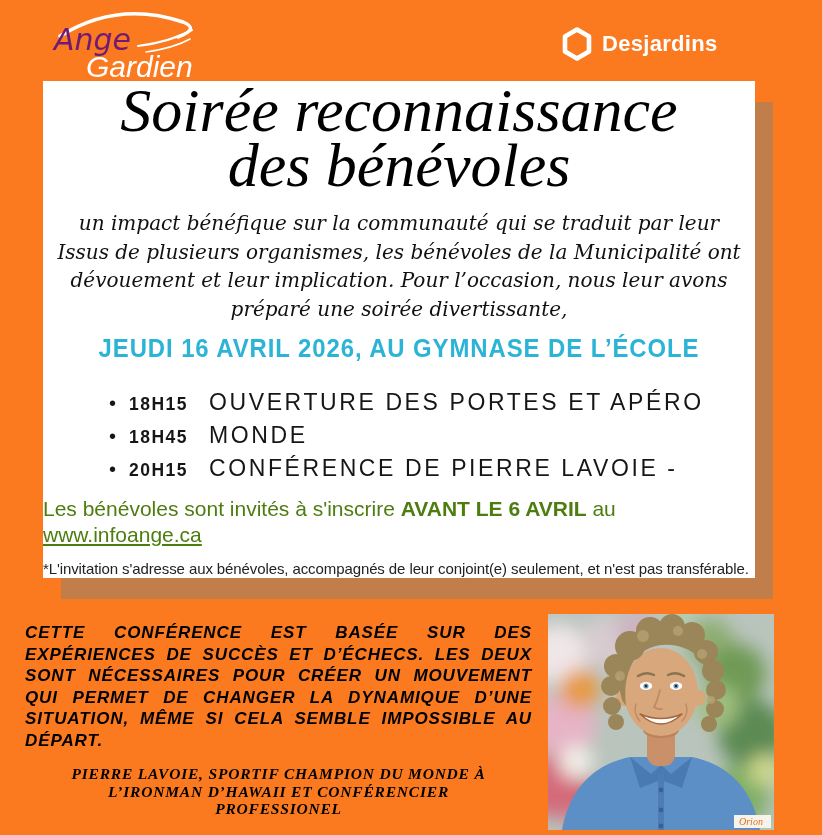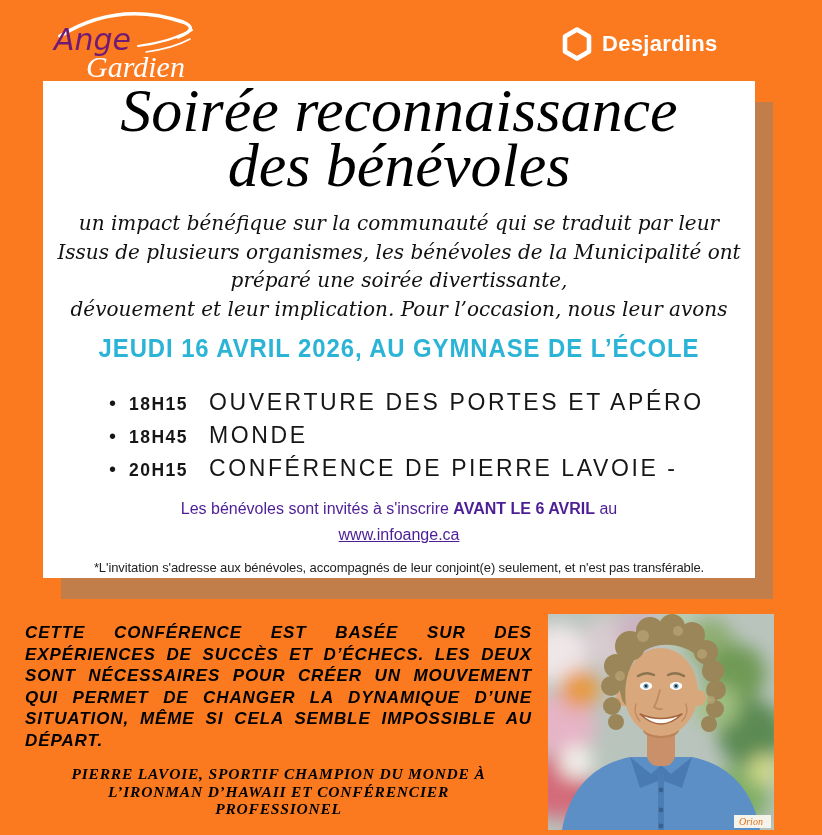--- a/index.html
+++ b/index.html
@@ -16,21 +16,21 @@
   body{
     position:relative;
     background:var(--background);
     font-family:"Liberation Sans",sans-serif;
     overflow:hidden;
   }
   
   .ange-logo{position:absolute;left:38px;top:6px;width:180px;height:78px;color:#fff;}
   .ange-logo svg{position:absolute;left:0;top:0;}
   .ange-line1{position:absolute;left:16px;top:16px;font-family:"DejaVu Sans",sans-serif;font-style:italic;font-size:30px;color:#701a75;}
-  .ange-line2{position:absolute;left:48px;top:44px;font-family:Liberation Serif, serif;font-style:italic;font-size:30px;color:#fff;}
+  .ange-line2{position:absolute;left:48px;top:44px;font-family:Liberation Sans, sans-serif;font-style:italic;font-size:30px;color:#fff;}
   .desjardins{position:absolute;left:562px;top:27px;display:flex;align-items:center;gap:10px;color:#fff;}
   .desjardins .dj-label{font-size:22px;font-weight:bold;letter-spacing:.3px;}
   
   .card{
     position:absolute;left:43px;top:81px;width:712px;height:497px;
     background:var(--card-bg);
     box-shadow:18px 21px 0 0 var(--card-shadow);
   }
   .title{position:absolute;top:2px;left:0;right:0;text-align:center;color:#000;
     font-family:Liberation Serif, serif;font-style:italic;font-size:62px;line-height:55px;}
@@ -40,26 +40,26 @@
   .intro div{white-space:nowrap;}
   .date-line{position:absolute;top:252px;left:0;right:0;text-align:center;
     color:var(--accent-cyan);font-weight:bold;font-size:26px;letter-spacing:1px;
     white-space:nowrap;transform:scaleX(.92);transform-origin:50% 50%;}
   .schedule{position:absolute;top:306px;left:66px;right:20px;color:var(--text-black);}
   .sched-row{display:grid;grid-template-columns:20px 80px 1fr;align-items:baseline;line-height:31px;}
   .sched-dot{font-size:20px;line-height:31px;}
   .sched-dot.hidden{visibility:hidden;}
   .sched-time{font-weight:bold;font-size:17.5px;letter-spacing:1.5px;}
   .sched-text{font-size:23px;letter-spacing:2.6px;white-space:nowrap;}
-  .signup{position:absolute;top:415px;left:0;right:0;text-align:center;color:#4c1d95;
-    font-size:16px;line-height:26px;}
+  .signup{position:absolute;top:415px;left:0;right:0;text-align:left;color:#4d7c0f;
+    font-size:21px;line-height:26px;}
   .signup b{font-weight:bold;}
   .signup .url{display:block;text-decoration:underline;}
-  .footnote{position:absolute;top:479px;left:0;right:0;text-align:center;color:#222;
-    font-size:13px;letter-spacing:-.1px;white-space:nowrap;}
+  .footnote{position:absolute;top:479px;left:0;right:0;text-align:left;color:#222;
+    font-size:15px;letter-spacing:-.1px;white-space:nowrap;}
   
   .quote{
     position:absolute;left:25px;top:622px;width:507px;color:#000;
     font-weight:bold;font-style:italic;font-size:17px;letter-spacing:.9px;
     line-height:21.5px;text-align:justify;
   }
   .caption{
     position:absolute;left:25px;top:765px;width:507px;color:#000;text-align:center;
     font-weight:bold;font-style:italic;font-size:15.5px;letter-spacing:.8px;line-height:17.5px;font-family:Liberation Serif, serif;
   }
@@ -88,22 +88,22 @@
 
 <div class="card">
   <div class="title">
     <div>Soirée reconnaissance</div>
     <div>des bénévoles</div>
   </div>
 
   <div class="intro">
     <div>un impact bénéfique sur la communauté qui se traduit par leur</div>
     <div>Issus de plusieurs organismes, les bénévoles de la Municipalité ont</div>
+    <div>dévouement et leur implication. Pour l’occasion, nous leur avons</div>
     <div>préparé une soirée divertissante,</div>
-    <div>dévouement et leur implication. Pour l’occasion, nous leur avons</div>
   </div>
 
   <div class="date-line">JEUDI 16 AVRIL 2026, AU GYMNASE DE L’ÉCOLE</div>
 
   <div class="schedule">
     <div class="sched-row">
       <span class="sched-dot">•</span>
       <span class="sched-time">18H15</span>
       <span class="sched-text">OUVERTURE DES PORTES ET APÉRO</span>
     </div>

